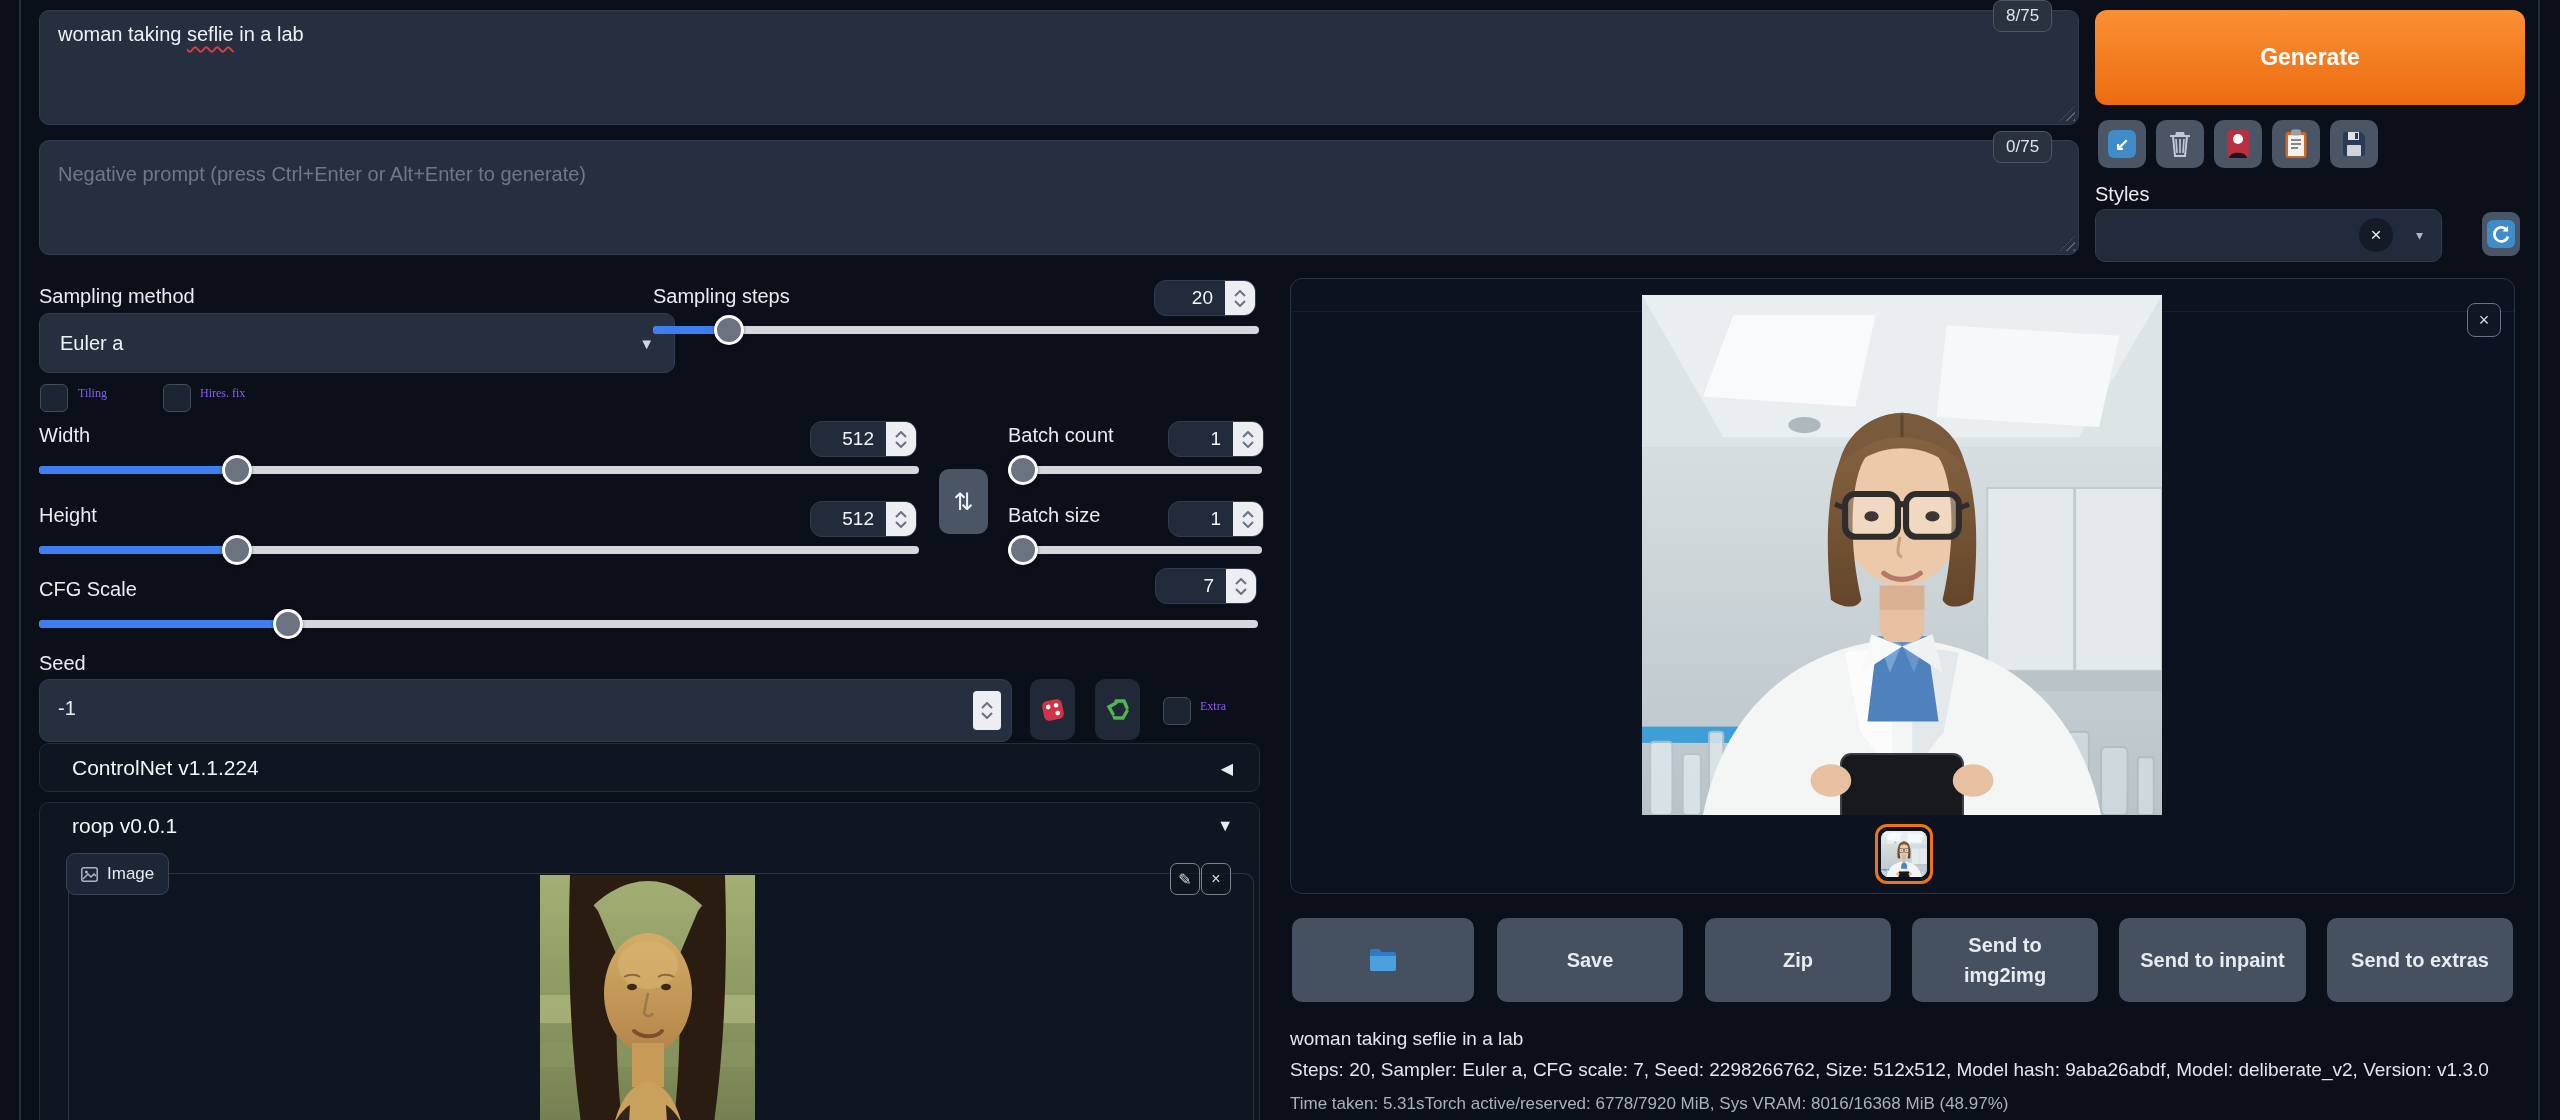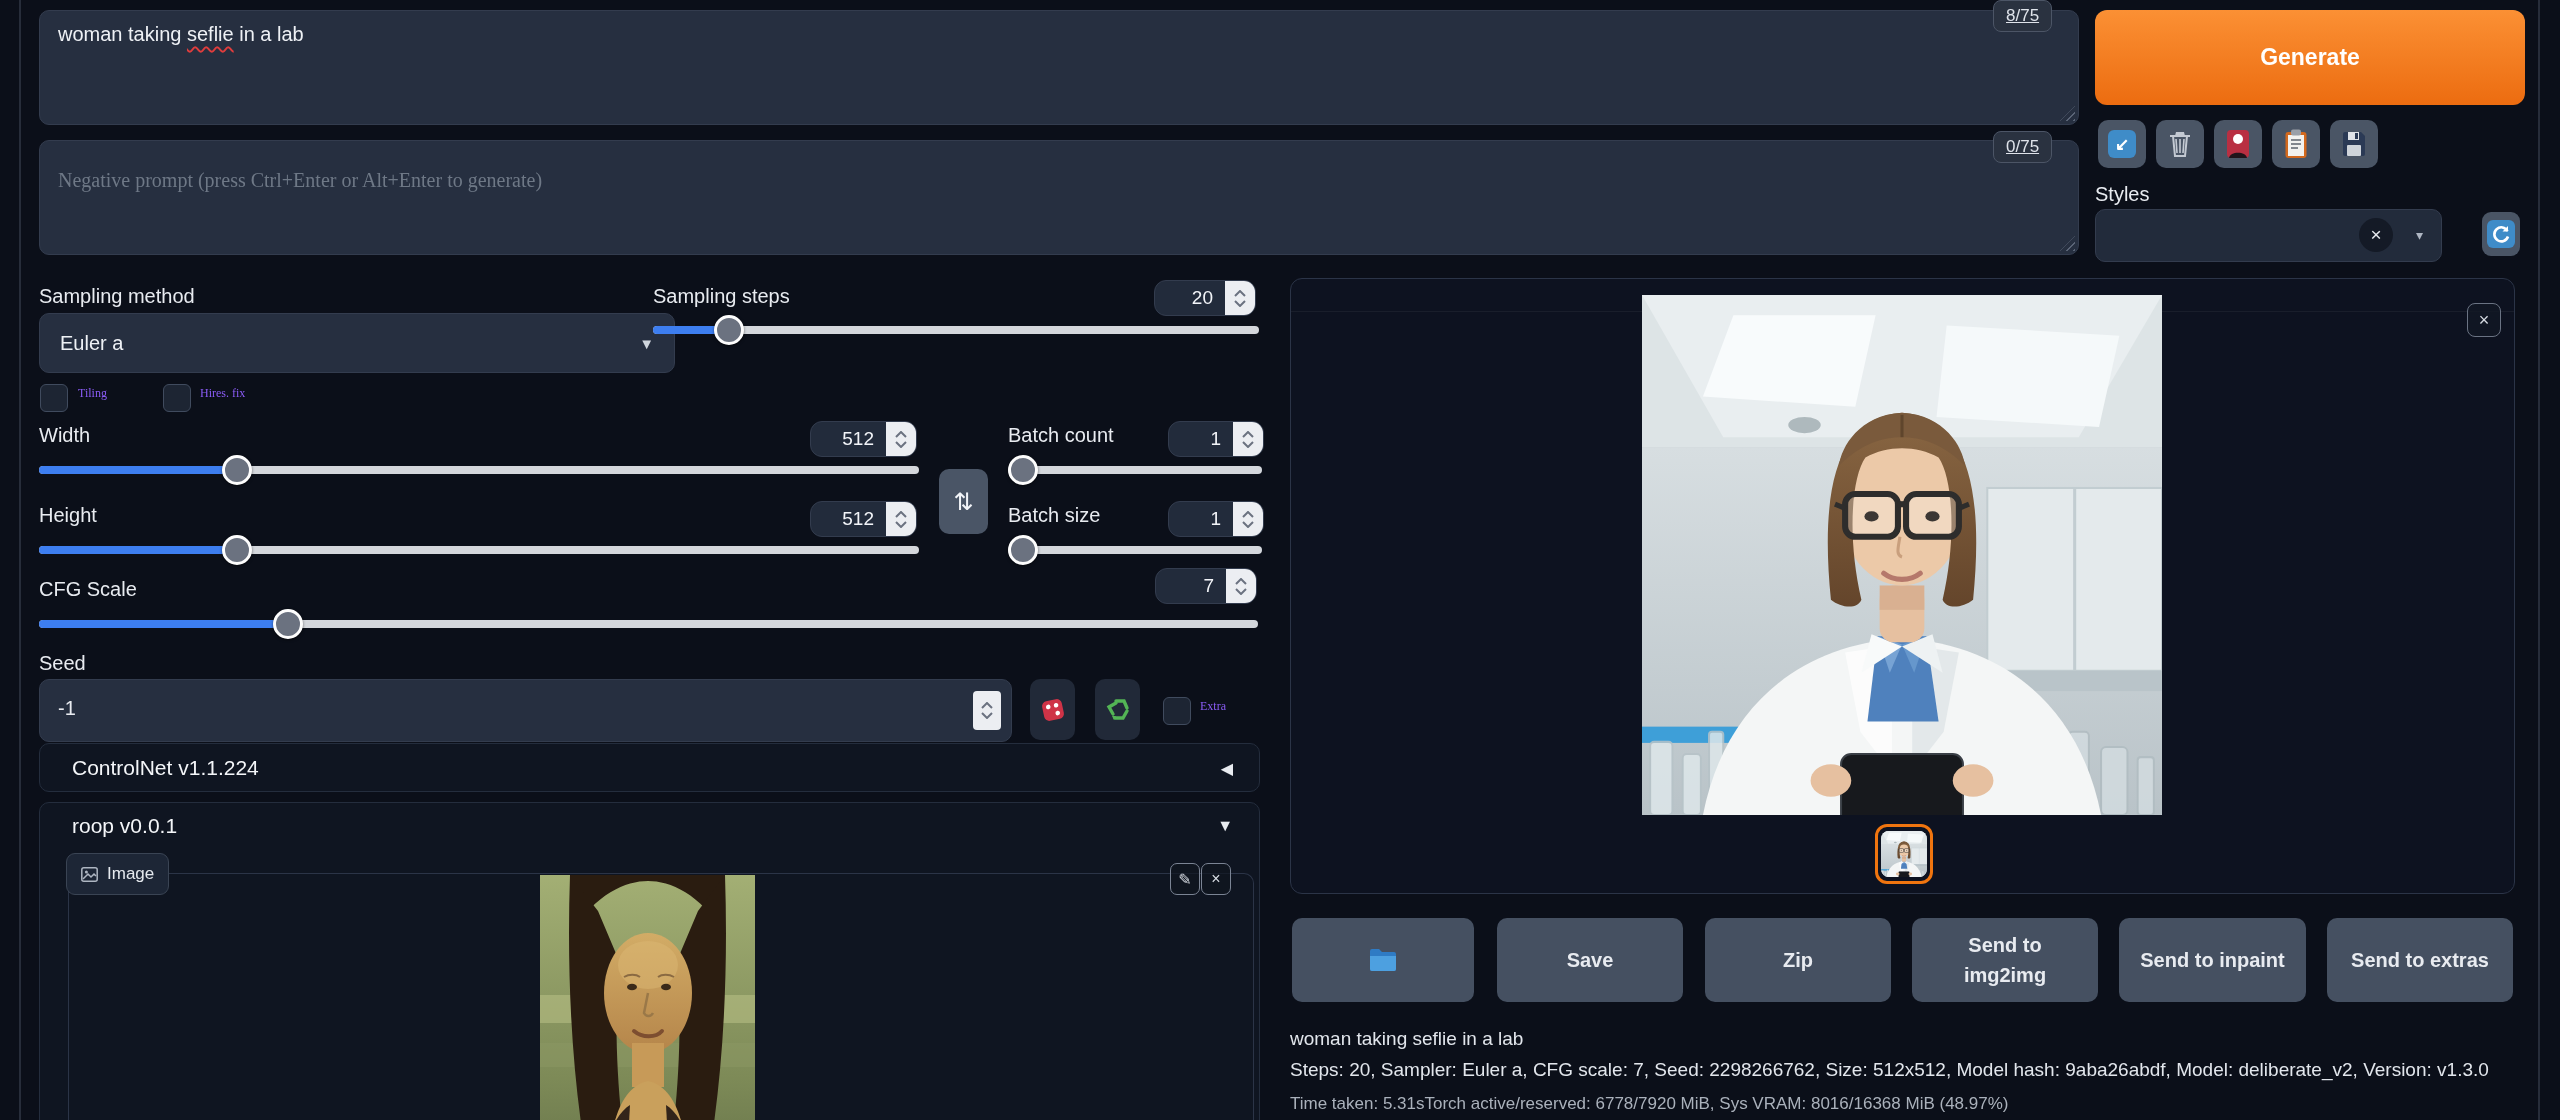--- a/index.html
+++ b/index.html
@@ -6,27 +6,27 @@
   #stage{position:relative;width:2560px;height:1120px;background:#0b0f19;overflow:hidden;
          font-family:"Liberation Sans", sans-serif;color:#e8ebf0;}
   .abs{position:absolute;}
   .vline{position:absolute;top:0;bottom:0;width:2px;background:#272d3a;}
 
   
   .textbox{position:absolute;background:#262f40;border:1px solid #333c4e;border-radius:10px;}
   .prompt-text{position:absolute;left:18px;top:12px;font-size:20px;color:#eef1f5;}
   .misspell{text-decoration:underline wavy #e03c3c 2px;text-underline-offset:5px;}
   .neg-ta{position:absolute;inset:0;background:transparent;border:none;resize:none;outline:none;
-          font-family:Liberation Serif, serif;font-size:20px;color:#ef4444;padding:28px 18px;}
+          font-family:Liberation Sans, sans-serif;font-size:20px;color:#ef4444;padding:22px 18px;}
   .neg-ta::placeholder{color:#6e7886;}
   .corner{position:absolute;right:3px;bottom:3px;width:15px;height:15px;
     background:repeating-linear-gradient(315deg,#5a6476 0 1.5px,transparent 1.5px 5px);
     clip-path:polygon(100% 0,100% 100%,0 100%);}
   .counter{position:absolute;height:30px;padding:0 12px;background:#2a3240;border:1px solid #4c5566;
-           border-radius:8px;font-size:17px;color:#dfe3ea;display:flex;align-items:center;z-index:5;text-decoration:underline;}
+           border-radius:8px;font-size:17px;color:#dfe3ea;display:flex;align-items:center;z-index:5;}
 
   
   .lbl{position:absolute;font-size:20px;color:#e8ebf0;}
 
   
   .dropdown{position:absolute;background:#262f40;border:1px solid #333c4e;border-radius:10px;
             display:flex;align-items:center;font-size:20px;color:#eef1f5;padding:0 20px;}
   .dd-caret{margin-left:auto;font-size:15px;color:#cfd5dd;}
 
   

